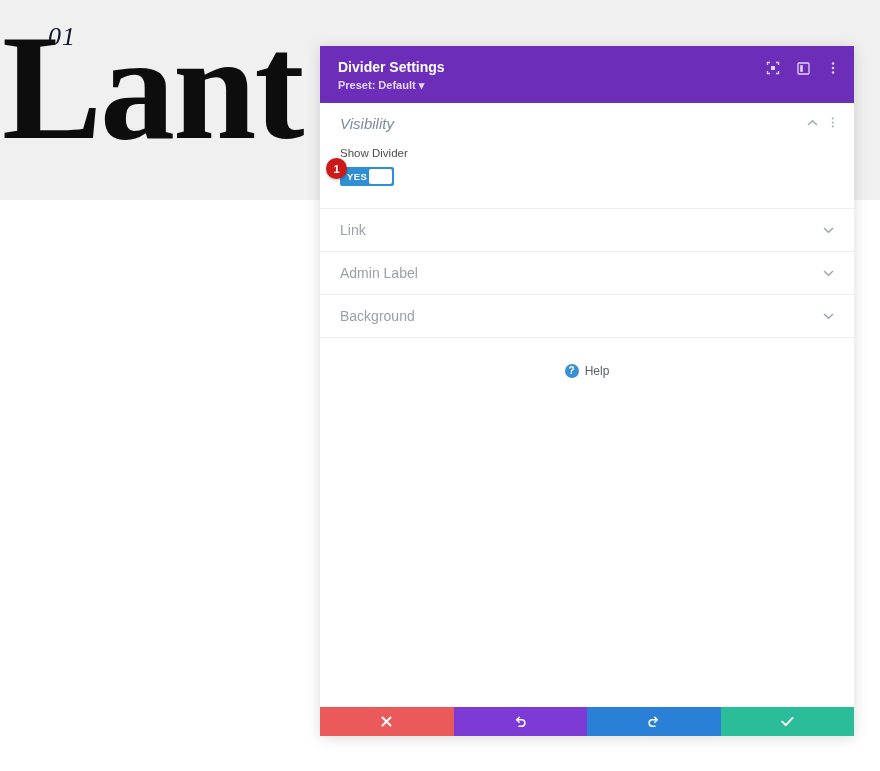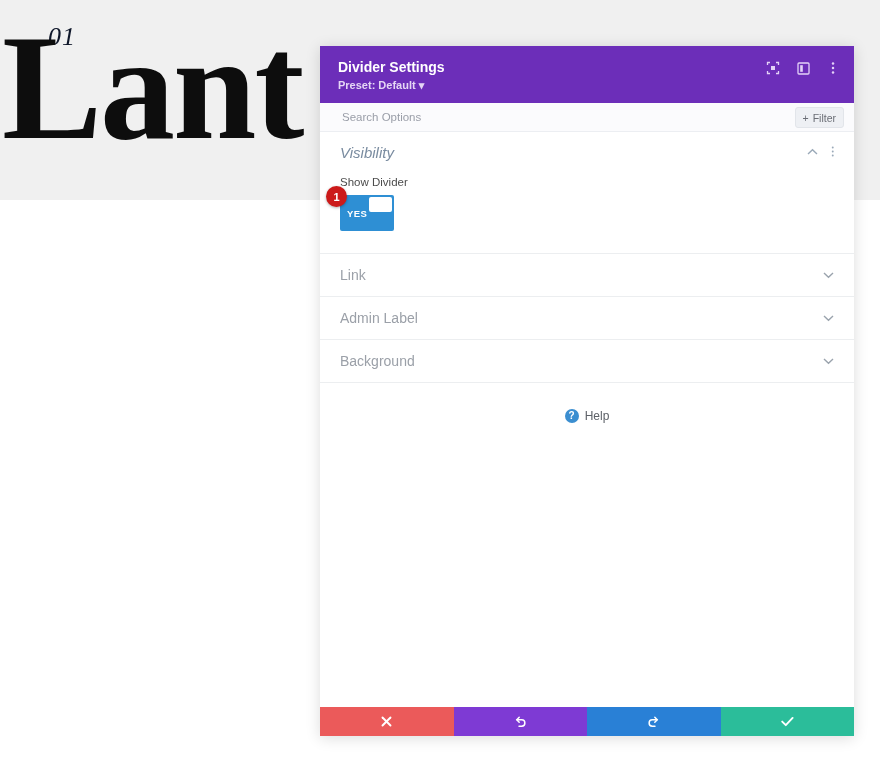--- a/index.html
+++ b/index.html
@@ -214,21 +214,21 @@
     margin-bottom: 7px;
   }
 
   
   .toggle-wrap {
     position: relative;
     display: inline-block;
   }
   .toggle {
     width: 54px;
-    height: 36px;
+    height: 19px;
     background: #2e8fd4;
     border-radius: 2px;
     display: flex;
     align-items: center;
     cursor: pointer;
     position: relative;
   }
   .toggle-text {
     color: #ffffff;
     font-size: 9.5px;
@@ -367,27 +367,20 @@
         <svg width="4" height="14" viewBox="0 0 4 14" fill="currentColor">
           <circle cx="2" cy="2.5" r="1.25"></circle>
             <circle cx="2" cy="7" r="1.25"></circle>
             <circle cx="2" cy="11.5" r="1.25"></circle>
         </svg>
       </div>
     </div>
   </div>
 
 
-  <div class="search-row">
-    <input class="search-input" type="text" placeholder="Search Options" style="">
-    <div class="filter-btn">
-      <span>+</span>
-      <span>Filter</span>
-    </div>
-  </div>
 
   <div class="panel-body">
 
     <div class="section-open">
       <div class="section-open-head">
         <div class="section-open-title">Visibility</div>
         <div class="section-open-icons">
           <div class="sec-icon">
             <svg width="11" height="8" viewBox="0 0 11 8" fill="none" stroke="currentColor" stroke-width="1.4">
               <path d="M1 6L5.5 1.8L10 6"></path>

